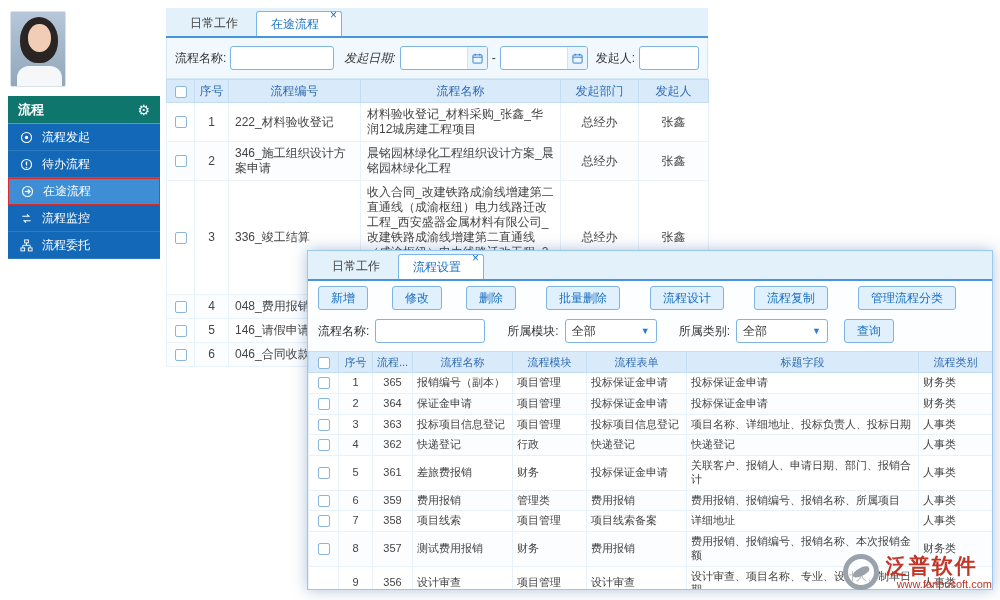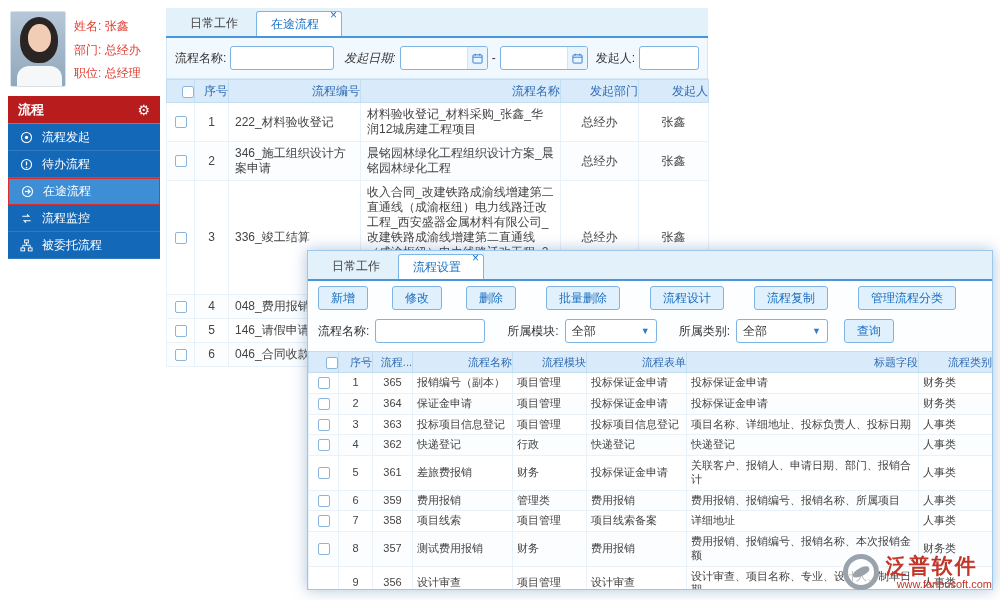--- a/index.html
+++ b/index.html
@@ -14,21 +14,21 @@
   .profile { position:absolute; left:0; top:0; width:152px; height:86px; display:flex; gap:8px; padding:3px 2px; background:#fff; }
   .photo { width:56px; height:76px; flex:none; position:relative; overflow:hidden; border:1px solid #d9e1e8; border-radius:2px;
            background:linear-gradient(#b6c7d8,#90a7bc); }
   .hair { position:absolute; left:9px; top:5px; width:38px; height:46px; background:#2a2522; border-radius:50% 50% 46% 46%; }
   .face { position:absolute; left:17px; top:12px; width:23px; height:28px; background:#f0cdb4; border-radius:48%; }
   .torso{ position:absolute; left:6px; bottom:-8px; width:45px; height:28px; background:#f5f7f9; border-radius:12px 12px 0 0; }
   .pinfo{ display:flex; flex-direction:column; justify-content:space-between; padding:7px 0 9px 0; color:#e23a2e; white-space:nowrap; }
 
   .sidebar { position:absolute; left:0; top:88px; width:152px; background:#1468b8; color:#fff; }
   .sb-head { height:28px; display:flex; align-items:center; padding:0 10px; font-weight:bold; font-size:13px;
-             background:#b91c1c; border-bottom:1px solid rgba(255,255,255,.3); }
+             background:#0f766e; border-bottom:1px solid rgba(255,255,255,.3); }
   .sb-gear { margin-left:auto; font-size:14px; cursor:pointer; line-height:1; }
   .sb-item { height:27px; display:flex; align-items:center; gap:8px; padding:0 11px; cursor:pointer;
              border-bottom:1px solid rgba(255,255,255,.12); }
   .sb-item.active { background:#3e8ed6; border:1px solid #e02b2b; }
   .sb-ic { width:15px; flex:none; display:inline-flex; justify-content:center; }
   .sb-ic svg { display:block; }
 
   .bw-main { position:absolute; left:158px; top:0; width:542px; }
 
   .tabbar { height:30px; background:#e3f1fb; border-bottom:2px solid #4695dd; display:flex; align-items:flex-end; padding-left:10px; gap:4px; }
@@ -40,21 +40,21 @@
                border:1px solid #d3e8f8; border-top:none; white-space:nowrap; }
   .filterbar label { color:#333; }
   .txt { height:24px; border:1px solid #7fb4e2; border-radius:3px; background:#fff; padding:0 6px; font:inherit; outline:none; }
   .w104 { width:104px; } .w110 { width:110px; } .w60 { width:60px; }
   .datebox { height:24px; width:88px; border:1px solid #7fb4e2; border-radius:3px; background:#fff; display:flex; align-items:center; overflow:hidden; }
   .datebox input { border:none; outline:none; width:62px; padding:0 4px; font:inherit; }
   .cal { width:20px; height:22px; margin-left:auto; border-left:1px solid #cfe4f6; background:#eaf4fc; display:flex; align-items:center; justify-content:center; }
   .ml-auto { margin-left:auto; }
 
   table.grid { border-collapse:collapse; width:100%; table-layout:fixed; background:#fff; }
-  .grid th { background:#d9ebfa; color:#2f6bb3; font-weight:normal; height:23px; border:1px solid #c3ddf2; text-align:right; }
+  .grid th { background:#d9ebfa; color:#2f6bb3; font-weight:normal; height:23px; border:1px solid #c3ddf2; text-align:center; }
   .grid td { border:1px solid #e9f1f9; padding:4px 6px; color:#444; vertical-align:middle; word-break:break-all; line-height:1.25; }
   .grid td.c { text-align:center; }
   .grid tr:nth-child(even) td { background:#fbfdff; }
   .cb { width:12px; height:12px; border:1px solid #8ab6dd; border-radius:2px; background:#fff; display:inline-block; vertical-align:middle; cursor:pointer; }
 
   
   .fg { position:absolute; left:307px; top:250px; width:686px; height:340px; background:#fff; z-index:10;
         border:1px solid #9cc7ef; box-shadow:0 0 14px rgba(25,85,150,.35); overflow:hidden; }
   .toolbar { display:flex; align-items:center; gap:24px; padding:5px 10px; background:#fdfeff; }
   .tbtn { height:24px; padding:0 12px; background:#e0f0fd; border:1px solid #7fb4e2; border-radius:3px;
@@ -81,25 +81,20 @@
 <body>
 
 <div class="bw">
 
   <div class="profile">
     <div class="photo">
       <div class="hair"></div>
       <div class="face"></div>
       <div class="torso"></div>
     </div>
-    <div class="pinfo">
-      <div>姓名: 张鑫</div>
-      <div>部门: 总经办</div>
-      <div>职位: 总经理</div>
-    </div>
   </div>
 
   <div class="sidebar">
     <div class="sb-head">
       <span>流程</span>
       <span class="sb-gear">⚙</span>
     </div>
 
     <div class="sb-item">
       <span class="sb-ic">
@@ -136,33 +131,33 @@
     </div>
 
     <div class="sb-item">
       <span class="sb-ic">
         <svg width="13" height="13" viewBox="0 0 14 14">
             <path d="M2.5 4.6 H9.5 L7.6 2.6 M11.5 9.4 H4.5 L6.4 11.4" stroke="#fff" stroke-width="1.2" fill="none"></path>
           </svg>
       </span>
       <span>流程监控</span>
     </div>
-
 
     <div class="sb-item">
       <span class="sb-ic">
         <svg width="13" height="13" viewBox="0 0 14 14">
             <rect x="5" y="1" width="4" height="3.2" stroke="#fff" fill="none"></rect>
             <rect x="1" y="9.6" width="4" height="3.2" stroke="#fff" fill="none"></rect>
             <rect x="9" y="9.6" width="4" height="3.2" stroke="#fff" fill="none"></rect>
             <path d="M7 4.2 V6.8 M3 9.6 V6.8 H11 V9.6" stroke="#fff" fill="none"></path>
           </svg>
       </span>
-      <span>被委托流程</span>
-    </div>
+      <span>流程委托</span>
+    </div>
+
   </div>
 
   <div class="bw-main">
     <div class="tabbar">
       <div class="tab">
         <span>日常工作</span>
       </div>
       <div class="tab active">
         <span>在途流程</span>
         <span class="tab-x">×</span>

